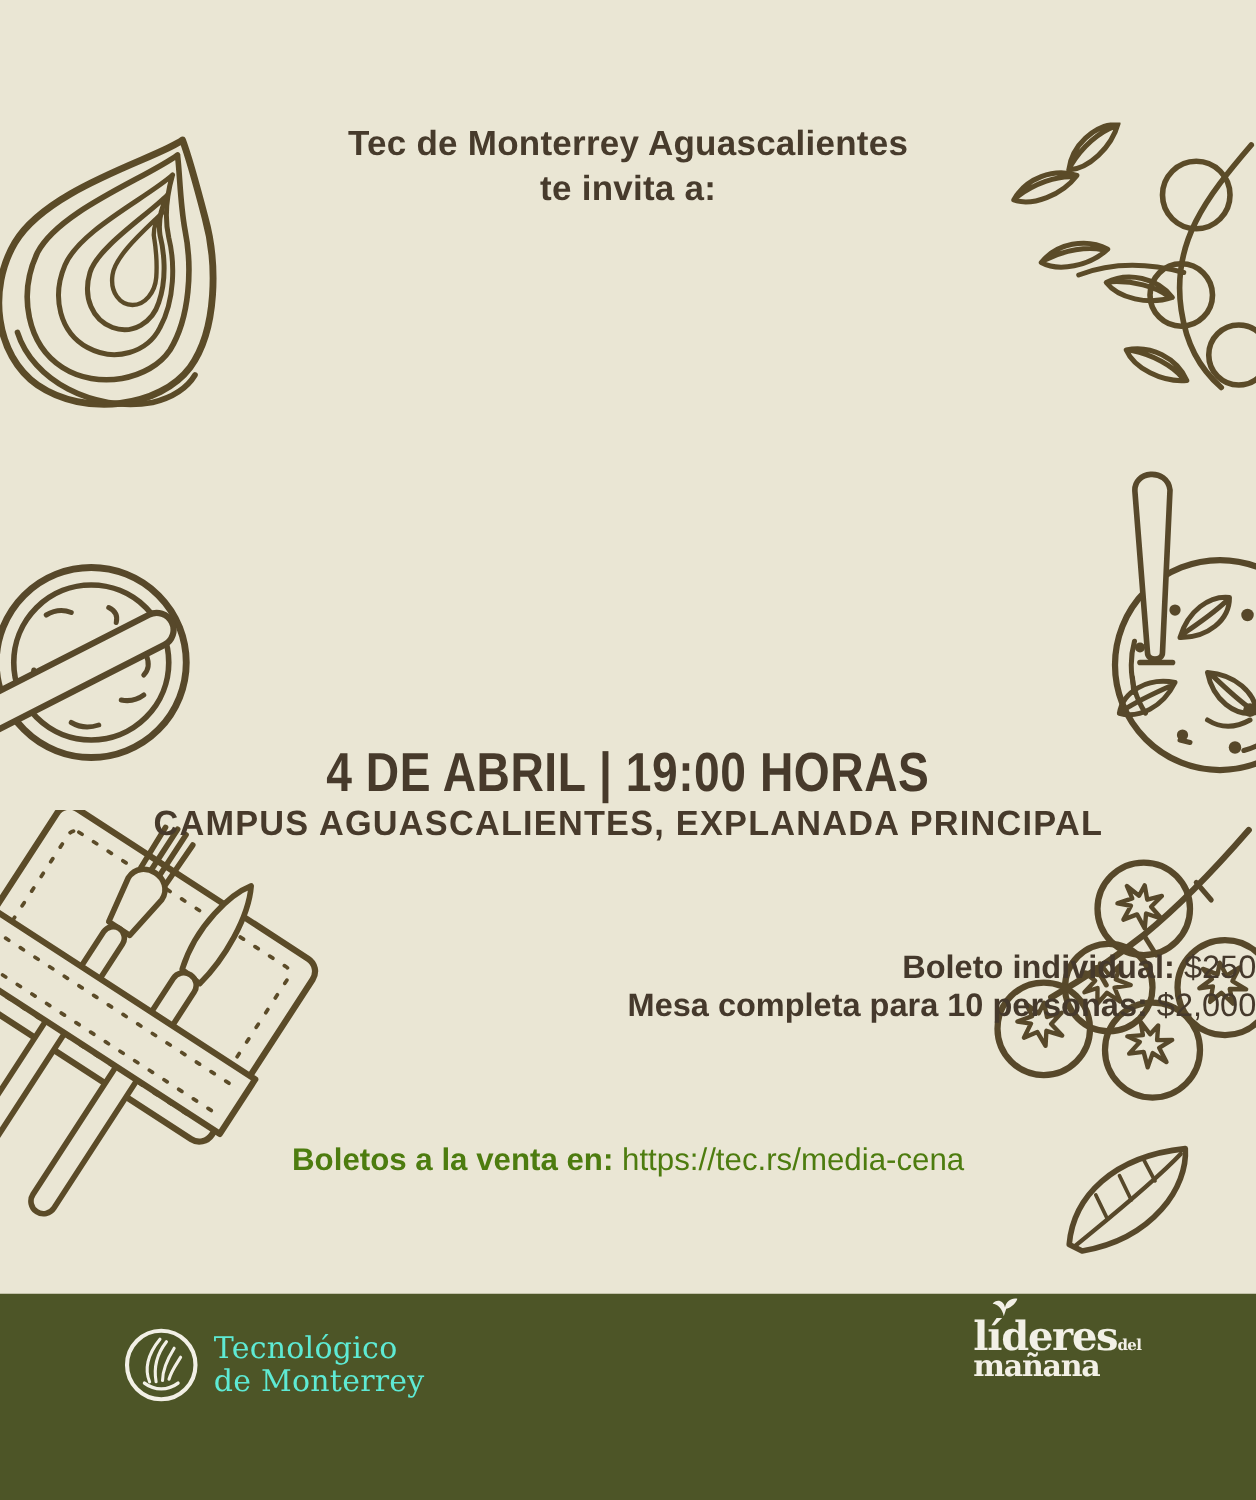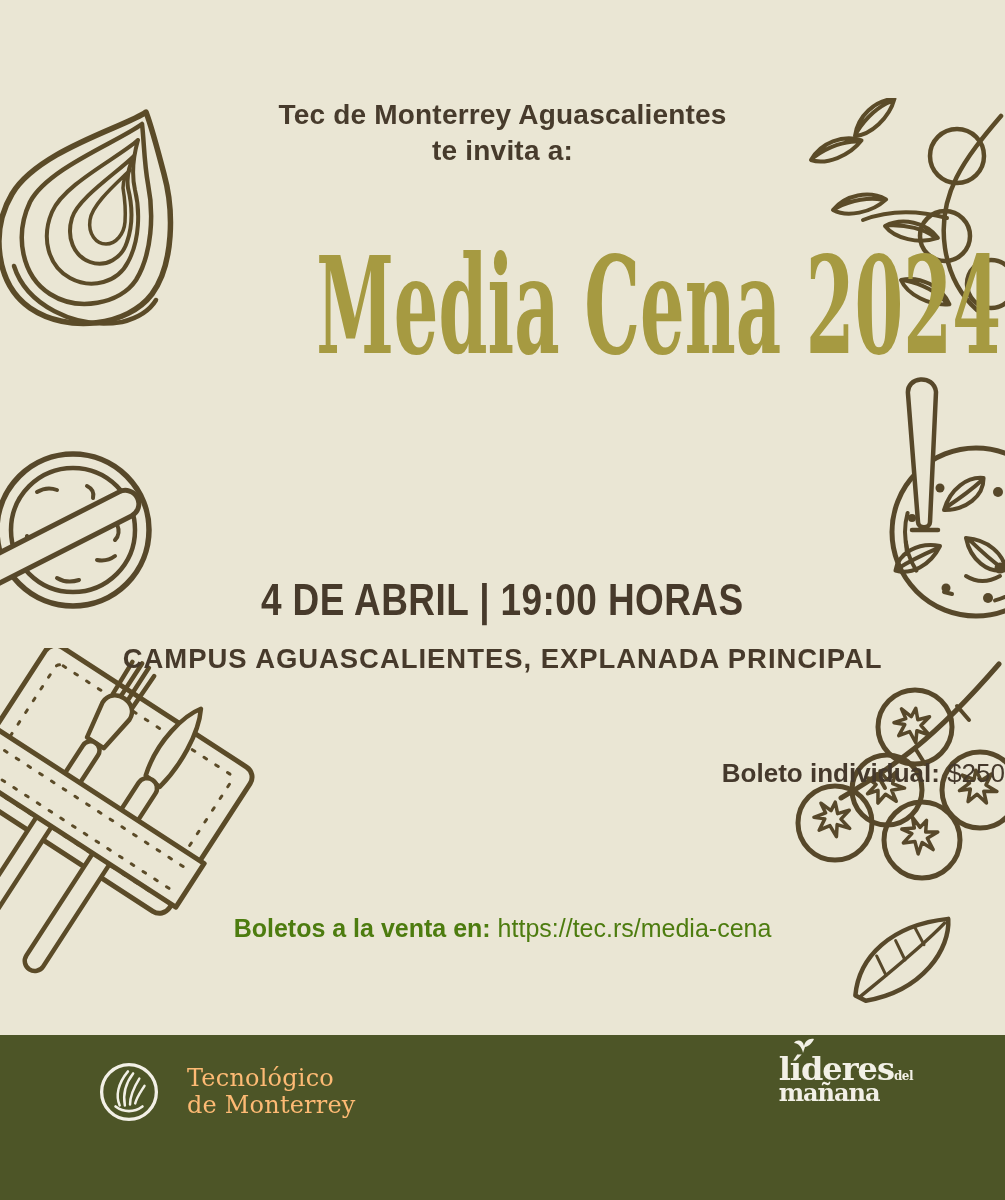--- a/index.html
+++ b/index.html
@@ -15,36 +15,36 @@
   .title-wrap{top:238px;}
   .title{
     display:inline-block;font-family:"DejaVu Serif",serif;font-weight:700;
     font-size:135px;line-height:1.0;color:#a69a41;
     transform:scaleX(.52);transform-origin:center;white-space:nowrap;
   }
   
   .cause{top:450px;font-size:25px;line-height:31px;color:#45392c;}
   .cause b{font-weight:700;}
   
-  .when-wrap{top:575px;}
+  .when-wrap{top:594px;}
   .when{display:inline-block;font-size:44px;font-weight:700;letter-spacing:.5px;
         transform:scaleX(.84);transform-origin:center;white-space:nowrap;color:#473a2b;}
   .where-wrap{top:643px;}
   .where{display:inline-block;font-size:28px;font-weight:700;letter-spacing:1px;
          transform:scaleX(.98);transform-origin:center;white-space:nowrap;color:#473a2b;}
   
   .pricing{top:758px;font-size:26px;line-height:31px;color:#45392c;text-align:right;}
   .pricing .lbl{font-weight:700;}
   
   .contact{top:912px;font-size:25px;line-height:32px;color:#4d7c0f;}
   .contact .lbl{font-weight:700;}
   
   .footer{position:absolute;left:0;right:0;top:1035px;height:165px;background:#4d5527;}
   .tec-logo{position:absolute;left:98px;top:26px;display:flex;align-items:center;}
-  .tec-text{margin-left:27px;color:#fdba74;font-family:"DejaVu Serif",serif;
+  .tec-text{margin-left:11px;color:#5eead4;font-family:"DejaVu Serif",serif;
             font-size:24px;line-height:27px;letter-spacing:.2px;}
   .lideres-logo{position:absolute;right:92px;top:18px;color:#f2f0e6;
                 font-family:"DejaVu Serif",serif;font-weight:700;letter-spacing:-1px;line-height:1;}
   .lideres-l1{font-size:32px;position:relative;}
   .lideres-l1 .del{font-size:12px;letter-spacing:-.5px;}
   .lideres-l2{font-size:24px;margin-top:-4px;}
   .sprout{position:absolute;left:15px;top:-15px;}
   
   .sk{position:absolute;pointer-events:none;}
   .sk path,.sk circle,.sk rect,.sk ellipse,.sk line,.sk use{vector-effect:none;}
@@ -168,34 +168,32 @@
       <path stroke-width="3" d="M60,48 L52,28"></path>
       <path stroke-width="3" d="M80,34 L72,16"></path>
     </g>
   </svg>
 
   <div class="centered invite">
     <div>Tec de Monterrey Aguascalientes</div>
     <div>te invita a:</div>
   </div>
 
-  <div class="centered title-wrap">
-    <div class="title">Media Cena 2024</div>
-  </div>
 
 
   <div class="centered when-wrap">
     <div class="when">4 DE ABRIL | 19:00 HORAS</div>
   </div>
   <div class="centered where-wrap">
     <div class="where">CAMPUS AGUASCALIENTES, EXPLANADA PRINCIPAL</div>
   </div>
 
   <div class="centered pricing">
     <div><span class="lbl">Boleto individual:</span><span> $250</span></div>
+    <div><span class="lbl">Mesa completa para 10 personas:</span><span> $2,000</span></div>
   </div>
 
   <div class="centered contact">
     <div><span class="lbl">Boletos a la venta en:</span><span> https://tec.rs/media-cena</span></div>
   </div>
 
   <div class="footer">
 
     <div class="tec-logo">
       <svg width="62" height="62" viewBox="0 0 60 60" fill="none" stroke="#f2f0e6" stroke-linecap="round" stroke-linejoin="round">

